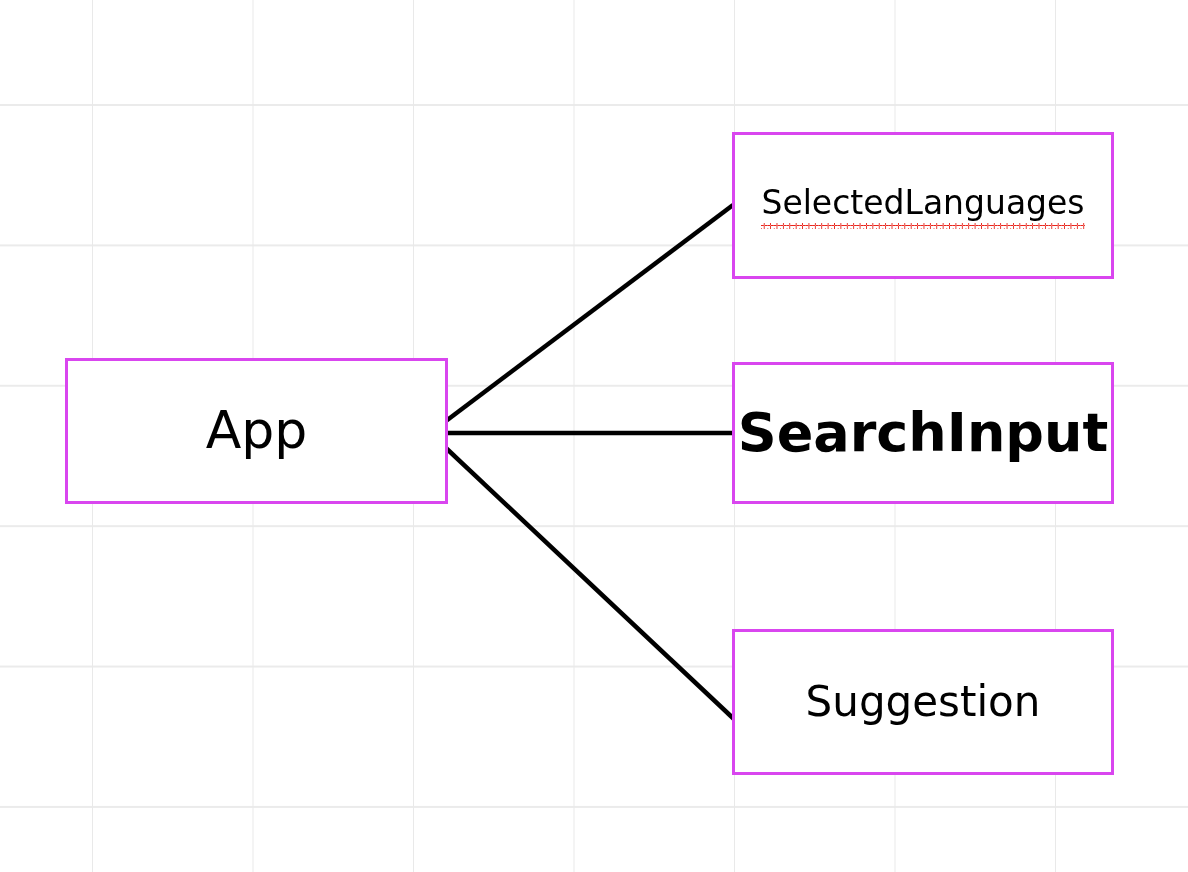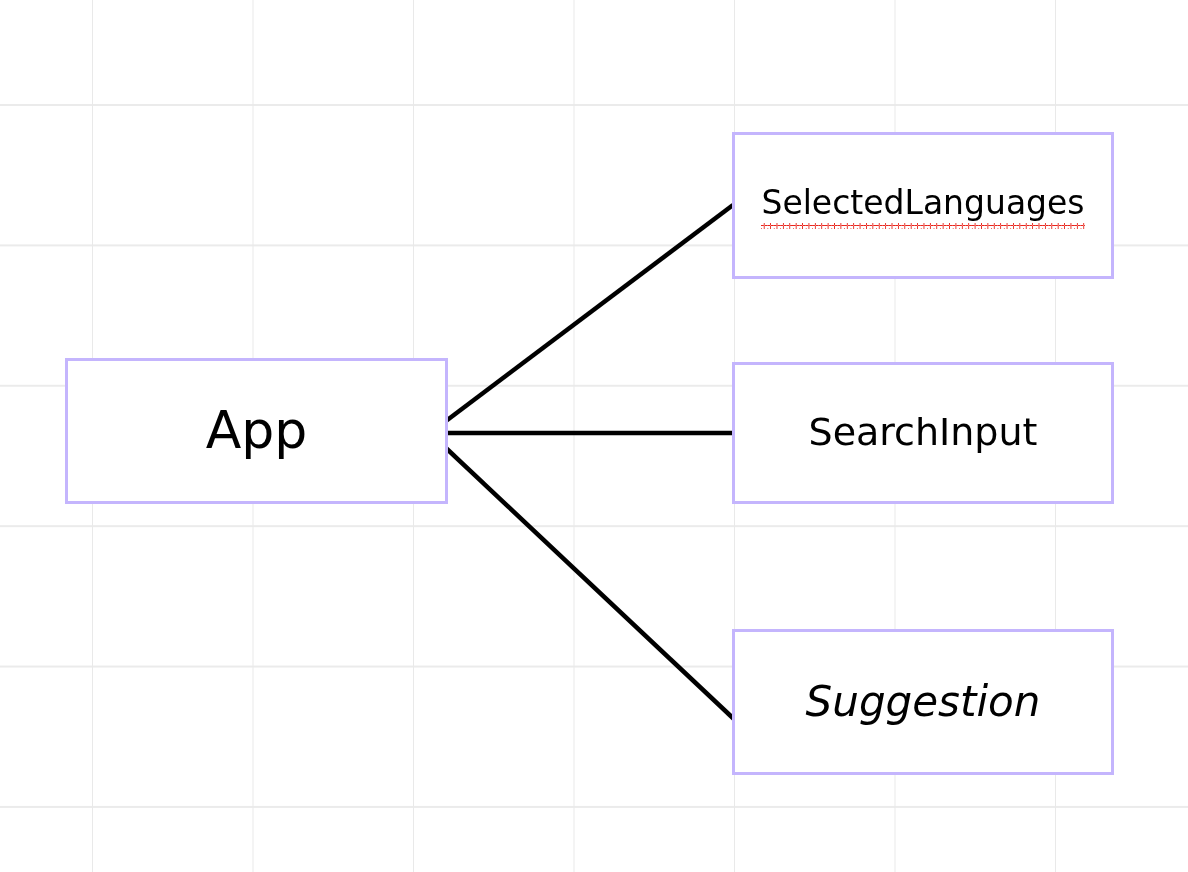--- a/index.html
+++ b/index.html
@@ -39,21 +39,21 @@
     top: 0;
     width: 1188px;
     height: 872px;
     pointer-events: none;
   }
   
   .node {
     position: absolute;
     box-sizing: border-box;
     background: #ffffff;
-    border: 3px solid #c4b5fd;
+    border: 3px solid #d946ef;
     display: flex;
     align-items: center;
     justify-content: center;
     text-align: center;
   }
   .node-label {
     color: #000000;
     line-height: 1.1;
     white-space: nowrap;
     display: inline-block;
@@ -82,30 +82,29 @@
     font-weight: 400;
   }
   #node-search-input {
     left: 732px;
     top: 362px;
     width: 382px;
     height: 142px;
     z-index: 3;
   }
   #node-search-input .node-label {
-    font-size: 38px;
-    font-weight: 400;
+    font-size: 54px;
+    font-weight: 700;
   }
   #node-suggestion {
     left: 732px;
     top: 629px;
     width: 382px;
     height: 146px;
     z-index: 3;
-    font-style: italic;
   }
   #node-suggestion .node-label {
     font-size: 42px;
     font-weight: 400;
   }
   
   .misspelled {
     position: relative;
     padding-bottom: 4px;
   }

